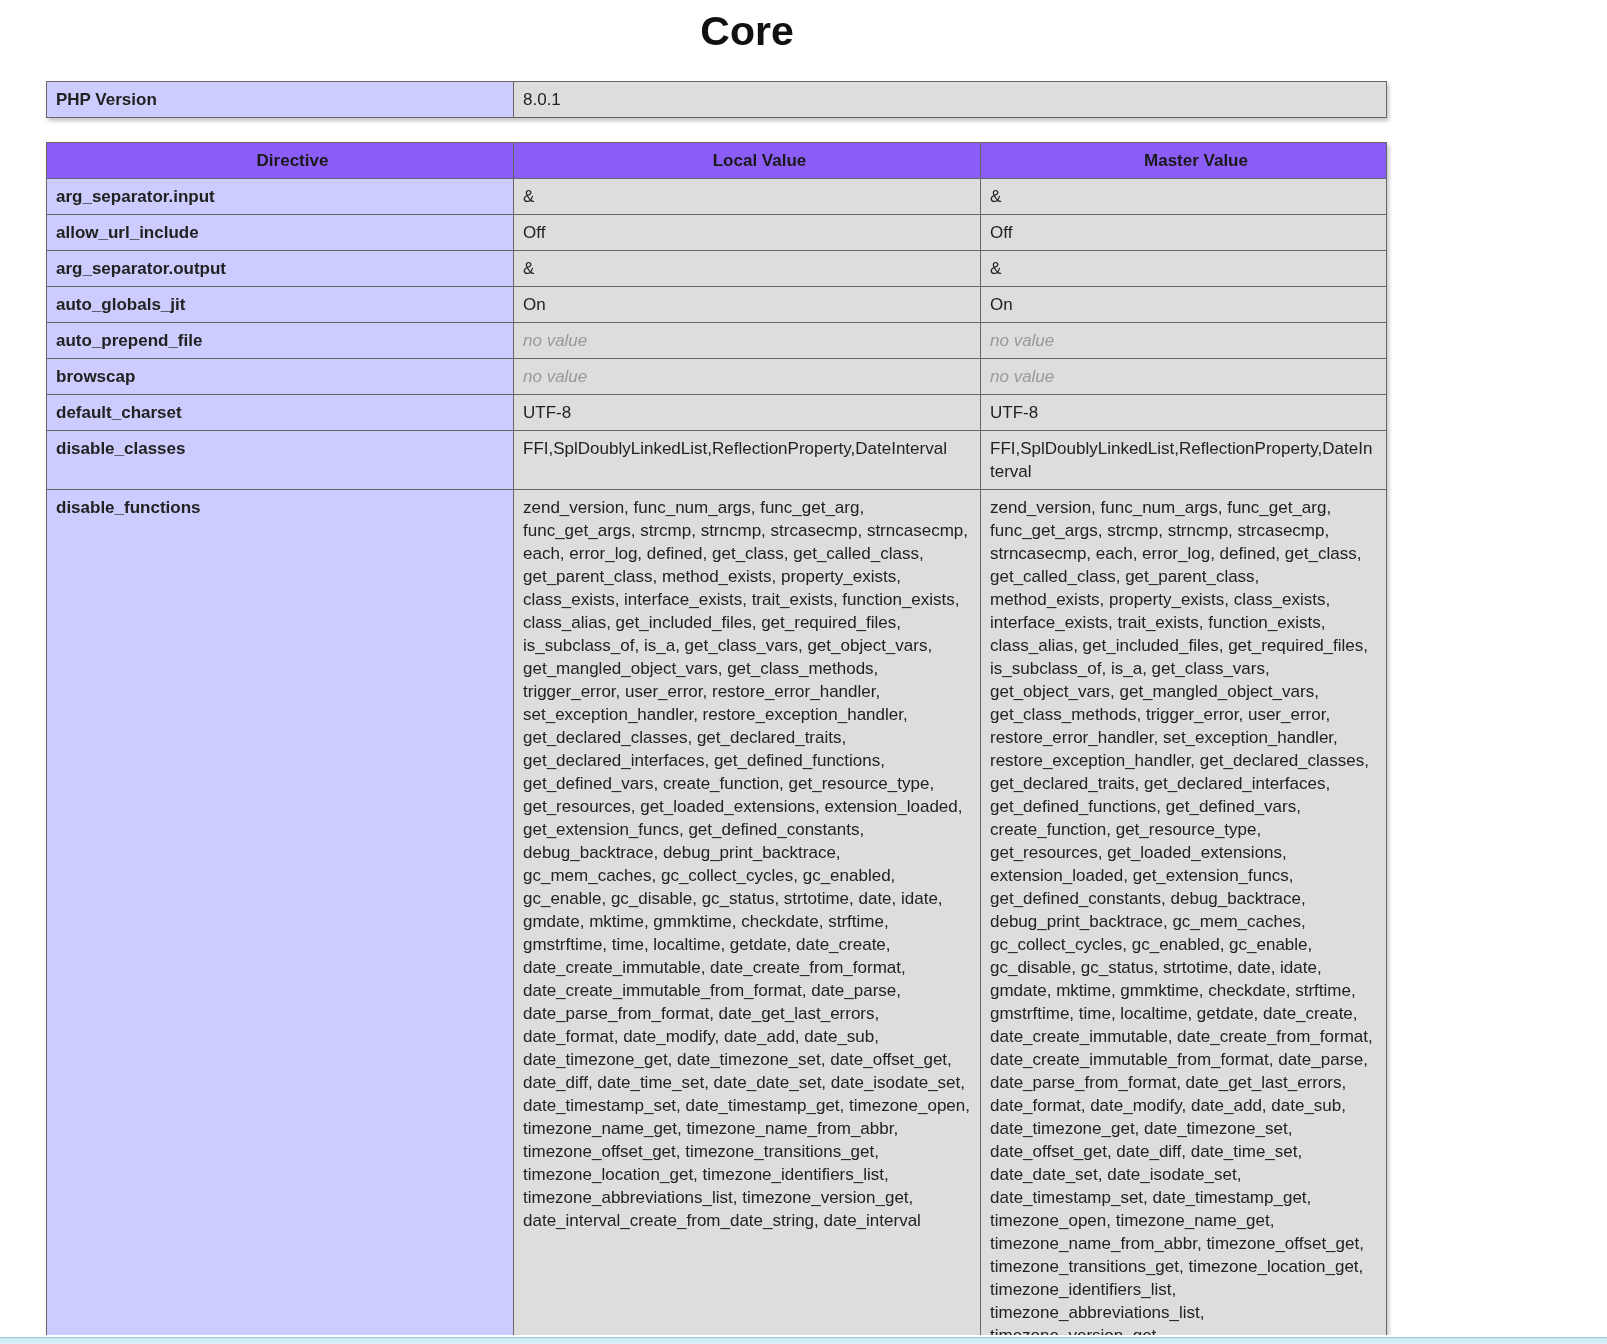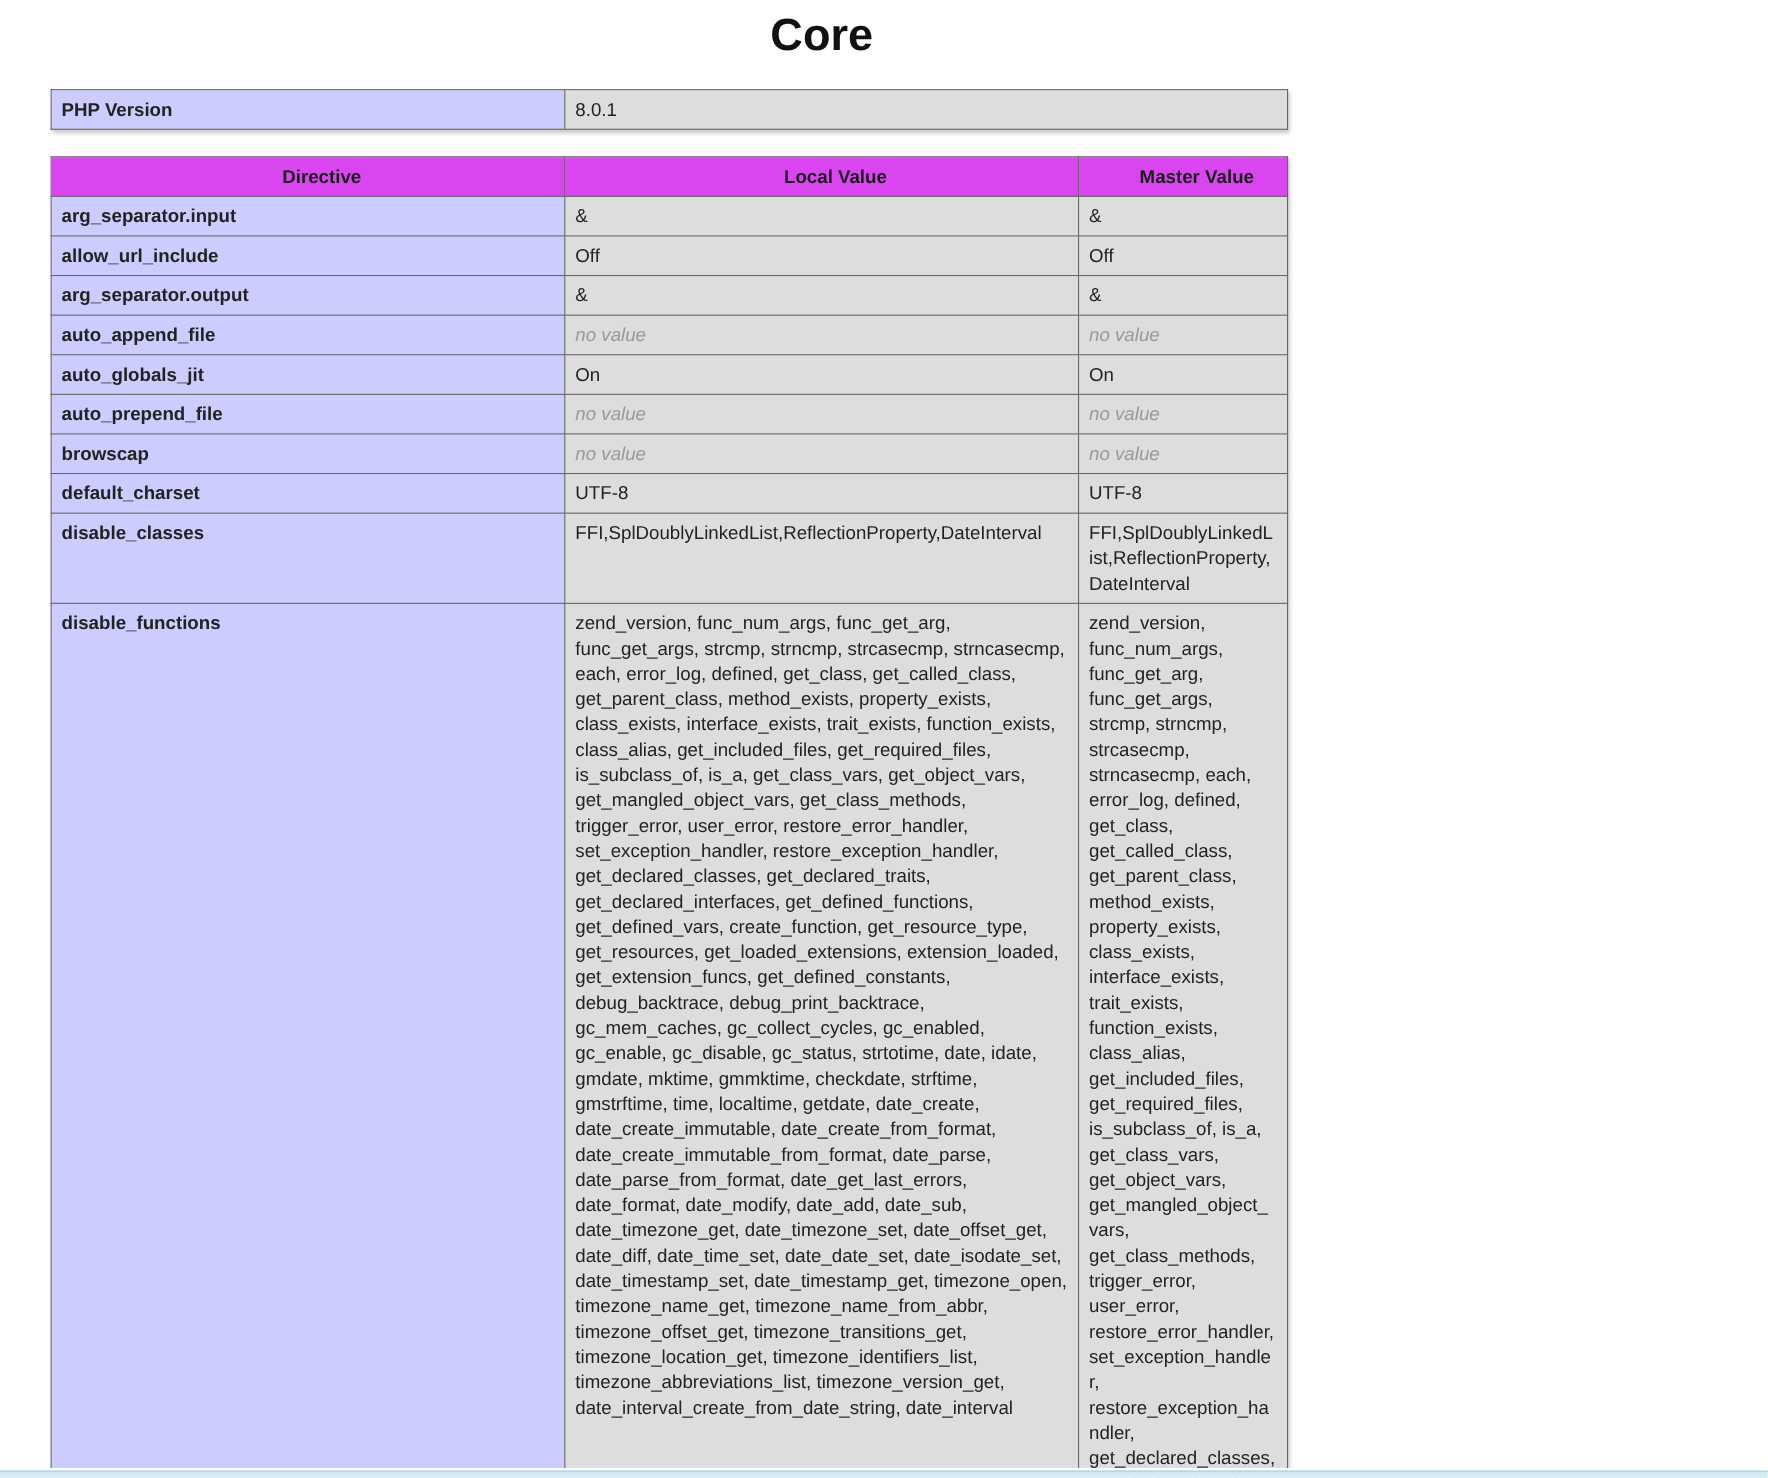--- a/index.html
+++ b/index.html
@@ -19,37 +19,37 @@
   h2.section-title {
     text-align: center;
     font-size: 41px;
     font-weight: bold;
     color: #111111;
     margin: 8px 0 26px 0;
     letter-spacing: 0px;
   }
   table.info-table {
     border-collapse: collapse;
-    width: 1125px;
+    width: 1341px;
     table-layout: fixed;
     box-shadow: 2px 3px 4px #c6c6c6;
     margin: 0 12px 24px 0;
   }
   td, th {
     border: 1px solid #666666;
     padding: 6px 9px;
     font-size: 17px;
     line-height: 23px;
     vertical-align: baseline;
     text-align: left;
     word-wrap: break-word;
     overflow-wrap: break-word;
   }
   th {
-    background: #d946ef;
+    background: #8b5cf6;
     font-weight: bold;
     text-align: center;
     color: #1a1a1a;
     padding-left: 34px;
   }
   td.e {
     background: #ccccff;
     font-weight: bold;
     vertical-align: top;
   }
@@ -119,25 +119,20 @@
           <td class="e">allow_url_include</td>
           <td class="v">Off</td>
           <td class="v">Off</td>
         </tr>
         <tr>
           <td class="e">arg_separator.output</td>
           <td class="v">&amp;</td>
           <td class="v">&amp;</td>
         </tr>
         <tr>
-          <td class="e">auto_append_file</td>
-          <td class="v"><i>no value</i></td>
-          <td class="v"><i>no value</i></td>
-        </tr>
-        <tr>
           <td class="e">auto_globals_jit</td>
           <td class="v">On</td>
           <td class="v">On</td>
         </tr>
         <tr>
           <td class="e">auto_prepend_file</td>
           <td class="v"><i>no value</i></td>
           <td class="v"><i>no value</i></td>
         </tr>
         <tr>

